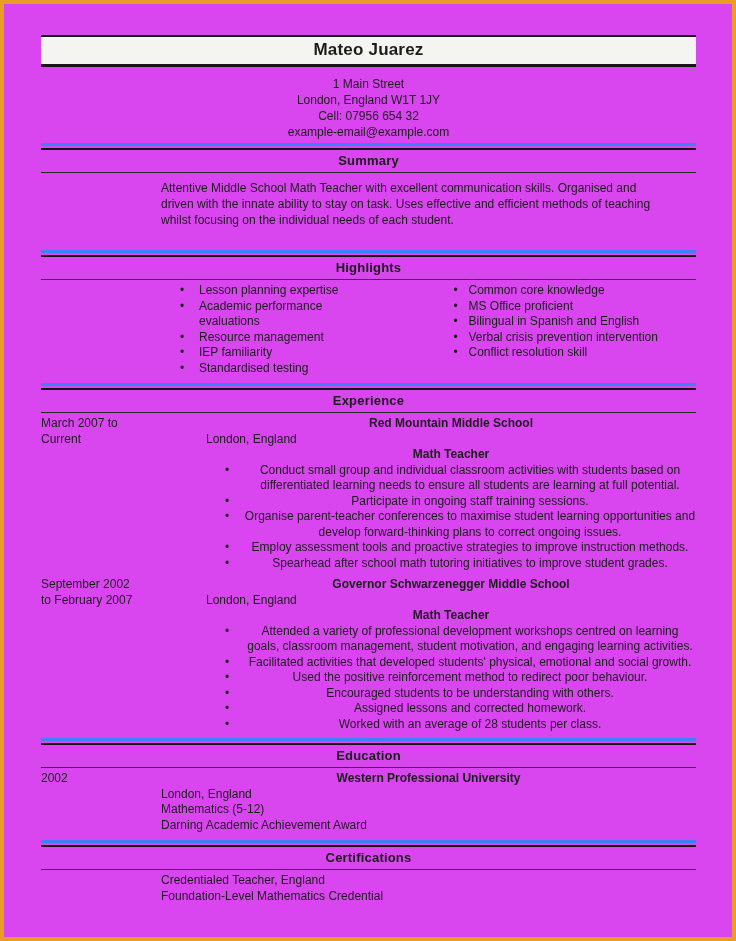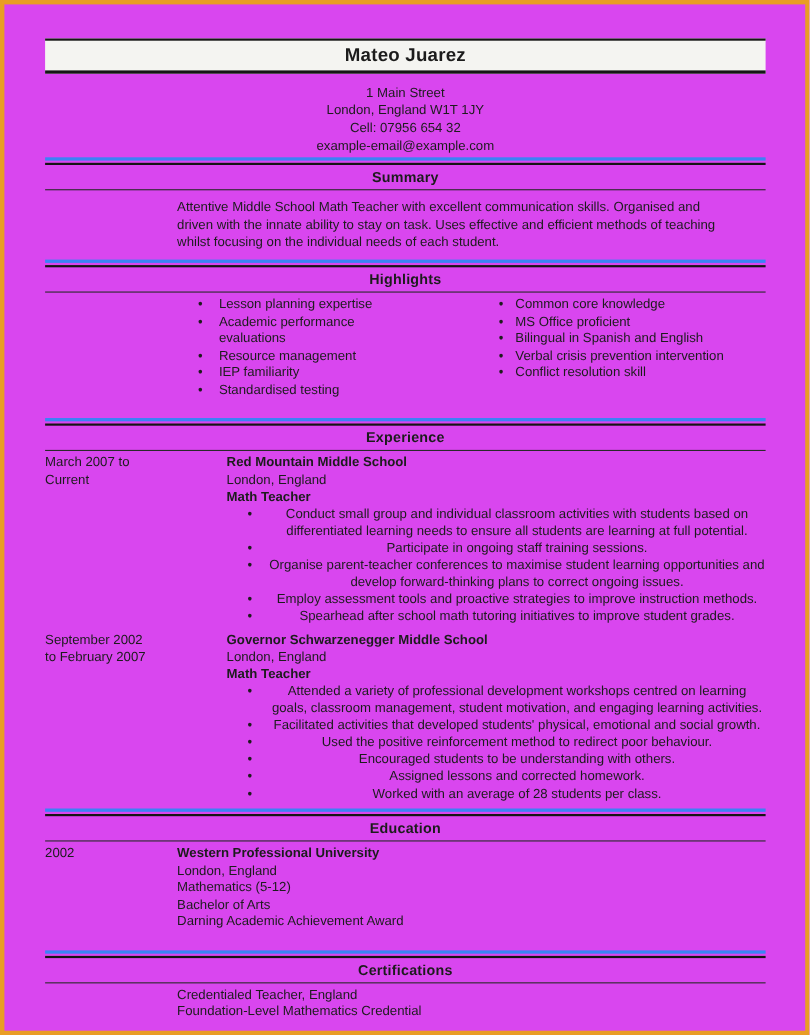--- a/index.html
+++ b/index.html
@@ -31,40 +31,40 @@
 
   
   .sec-rule { border-top:3px solid #3b82f6; padding-top:2px; }
   .sec-title {
     border-top:2px solid #141414;
     border-bottom:1px solid #2A2A2A;
     font-weight:bold; font-size:13px;
     text-align:center; padding:3px 0 4px;
     letter-spacing:0.2px;
   }
-  .mt3{margin-top:3px;} .mt6{margin-top:6px;} .mt7{margin-top:18px;} .mt8{margin-top:8px;}
+  .mt3{margin-top:3px;} .mt6{margin-top:6px;} .mt7{margin-top:7px;} .mt8{margin-top:22px;}
 
   
   .summary-text { margin:7px 26px 0 120px; line-height:16px; }
 
   
   .hl-wrap { display:flex; margin-top:3px; }
   .hl-wrap ul { margin:0; padding:0; list-style:none; width:50%; box-sizing:border-box; }
   .hl-wrap li { position:relative; line-height:15.5px; }
   ul.hl-left li { padding-left:158px; }
   ul.hl-left li::before { content:"•"; position:absolute; left:139px; }
   ul.hl-right li { padding-left:100px; }
   ul.hl-right li::before { content:"•"; position:absolute; left:85px; }
 
   
   .job { display:flex; margin-top:3px;gap:45px; }
   .job + .job { margin-top:6px; }
   .job-dates { width:120px; box-sizing:border-box; padding-right:20px; line-height:15.5px; flex:none; }
   .job-main { flex:1; line-height:15.5px; }
-  .bold { font-weight:bold; }
+  .bold { font-weight:bold;text-align:center; }
   ul.job-bullets { margin:0; padding:0; list-style:none;text-align:center; }
   ul.job-bullets li { position:relative; padding-left:38px; line-height:15.5px; }
   ul.job-bullets li::before { content:"•"; position:absolute; left:19px; }
 
   
   .edu-row { display:flex; margin-top:3px; }
   .edu-year { width:120px; flex:none; line-height:15.5px; }
   .edu-main { flex:1; line-height:15.5px; }
   .edu-main div { line-height:15.5px; }
 
@@ -167,21 +167,20 @@
         <div class="sec-title">Education</div>
       </div>
       <div class="edu-row">
         <div class="edu-year">2002</div>
         <div class="edu-main">
           <div class="bold">Western Professional University</div>
           <div>
 
           <div>London, England</div>
               <div>Mathematics (5-12)</div>
-              <div>Bachelor of Arts</div>
               <div>Darning Academic Achievement Award</div>
             </div>
         </div>
       </div>
     </div>
 
     <div class="sec mt7">
       <div class="sec-rule">
         <div class="sec-title">Certifications</div>
       </div>

